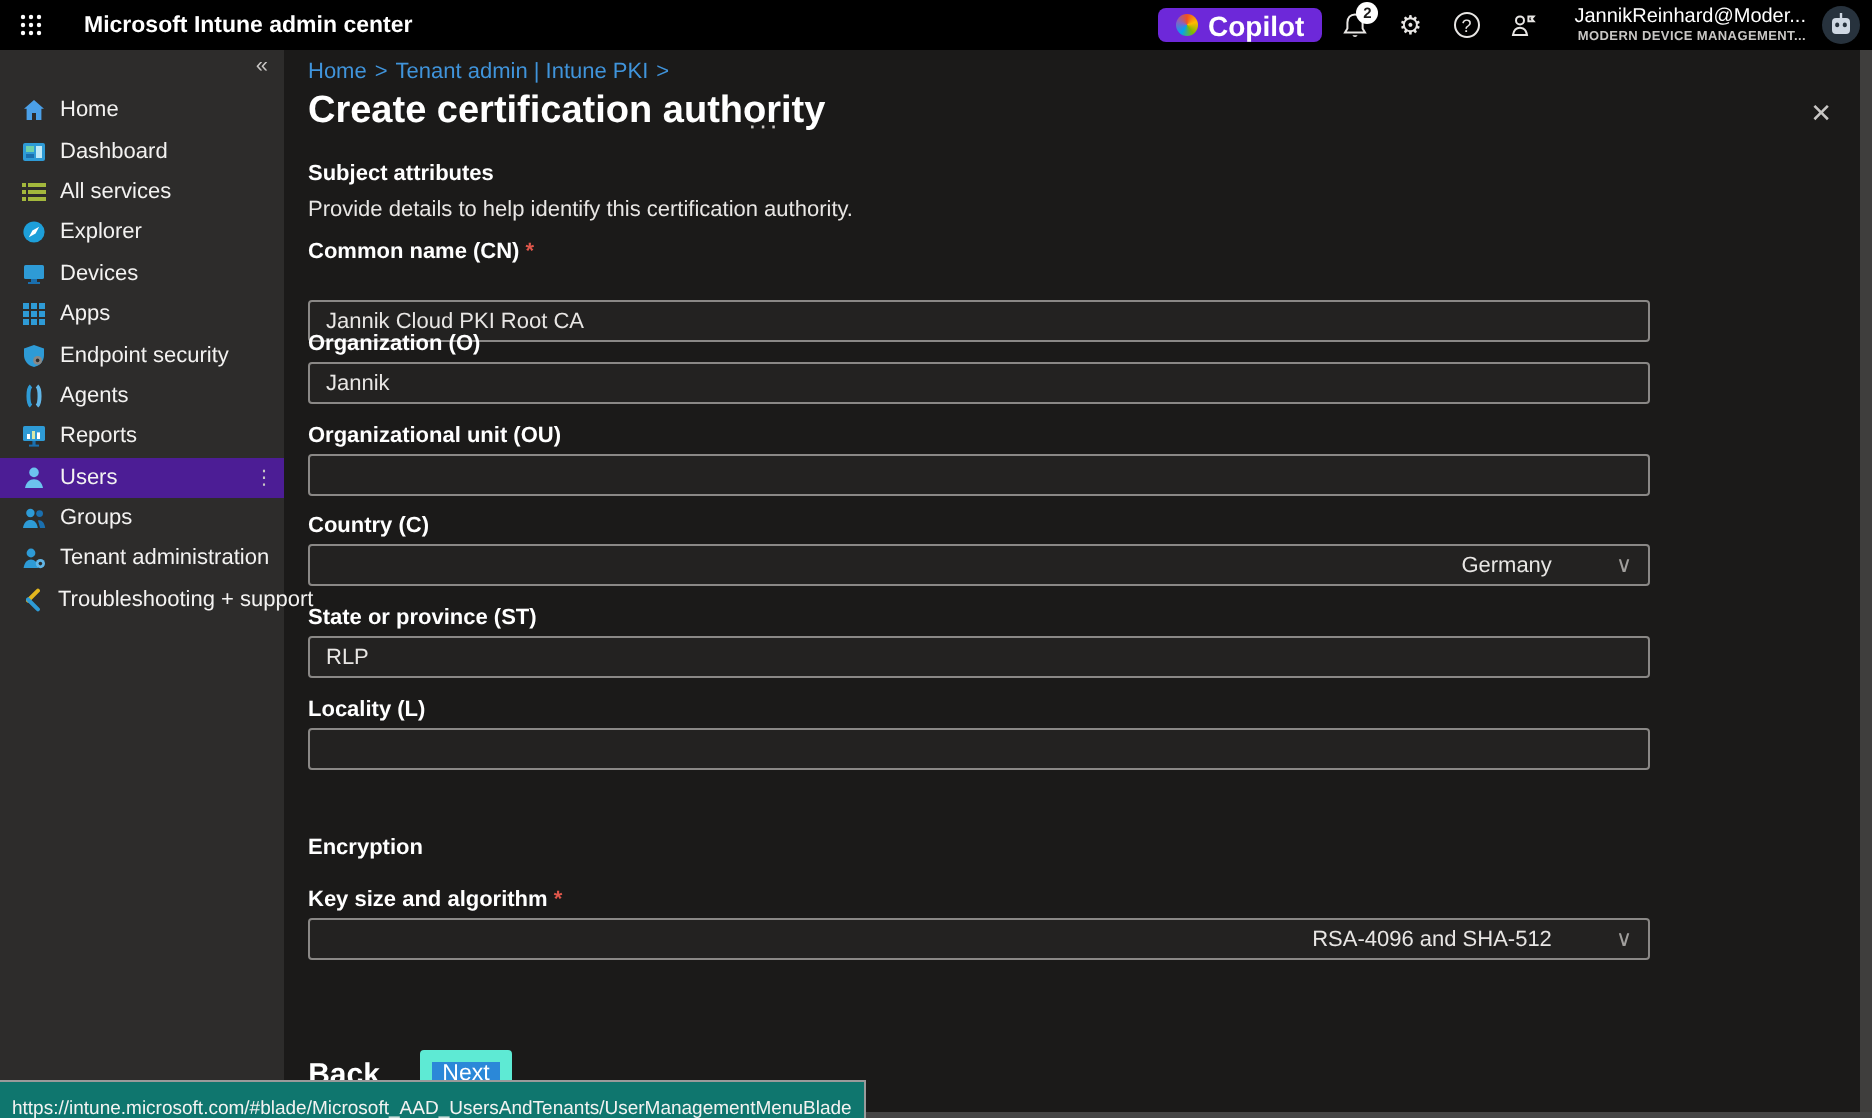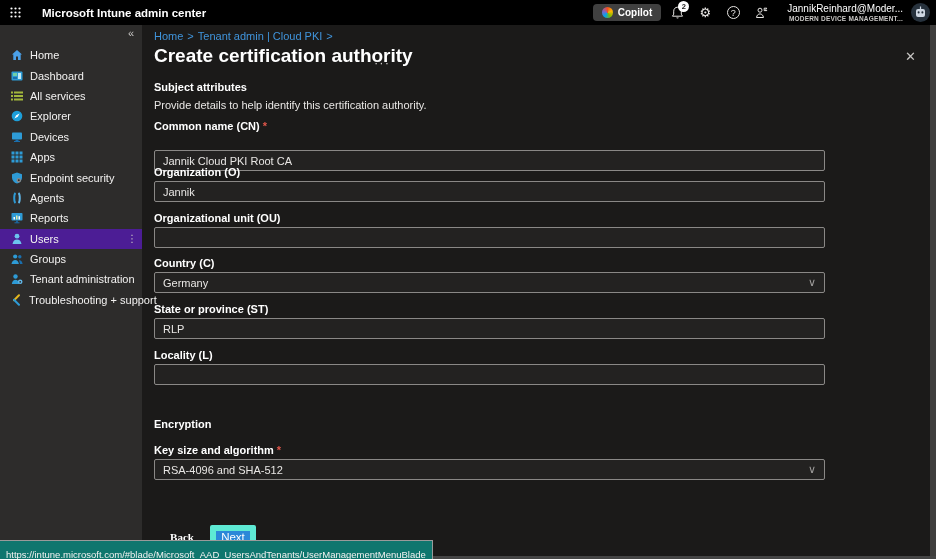--- a/index.html
+++ b/index.html
@@ -6,22 +6,22 @@
   html,body { width:936px; height:559px; overflow:hidden; background:#1b1a19;
     font-family:"Liberation Sans", sans-serif; color:#f3f2f1; }
 
   
   .topbar { position:absolute; left:0; top:0; width:936px; height:25px; background:#000;
     display:flex; align-items:center; z-index:30; }
   .waffle { width:30px; height:25px; display:flex; align-items:center; justify-content:center; cursor:pointer; }
   .waffle svg { display:block; }
   .product { font-size:11.5px; font-weight:bold; color:#fff; margin-left:12px; }
   .topbar-right { margin-left:auto; display:flex; align-items:center; gap:4px; padding-right:6px; }
-  .copilot-btn { display:flex; align-items:center; gap:5px; background:#404040; border:none; color:#fff;
-    font-family:inherit; font-size:10px; font-weight:bold; height:17px; padding:0 9px; border-radius:4px; cursor:pointer; }
+  .copilot-btn { display:flex; align-items:center; gap:5px; background:#6d28d9; border:none; color:#fff;
+    font-family:inherit; font-size:14px; font-weight:bold; height:17px; padding:0 9px; border-radius:4px; cursor:pointer; }
   .copilot-logo { width:11px; height:11px; border-radius:50%;
     background:conic-gradient(#f25022,#ffb900,#7fba00,#00a4ef,#8661c5,#f25022); }
   .tb-icon { position:relative; width:24px; height:25px; display:flex; align-items:center; justify-content:center;
     color:#e8e6e4; cursor:pointer; }
   .tb-icon .glyph { font-size:13px; line-height:1; }
   .help-circle { width:13px; height:13px; border:1px solid #e8e6e4; border-radius:50%; font-size:9px;
     display:flex; align-items:center; justify-content:center; }
   .badge { position:absolute; top:1px; right:0px; min-width:11px; height:11px; background:#fff; color:#1b1a19;
     border-radius:50%; font-size:7.5px; font-weight:bold; display:flex; align-items:center; justify-content:center; }
   .account { text-align:right; line-height:1.15; margin:0 4px 0 10px; cursor:pointer; }
@@ -51,25 +51,25 @@
   .close-x { position:absolute; right:20px; top:24px; color:#c8c6c4; font-size:13px; cursor:pointer; }
 
   .section-heading { position:absolute; left:12px; font-size:11px; font-weight:bold; color:#fff; }
   .section-desc { position:absolute; left:12px; font-size:11px; color:#e8e6e4; }
 
   .field-label { position:absolute; left:12px; font-size:11px; font-weight:bold; color:#fff; }
   .req { color:#e0574b; margin-left:3px; }
   .txt-input, .select-box { position:absolute; left:12px; width:671px; height:21px; background:#232221;
     border:1px solid #8a8886; border-radius:2px; color:#e8e6e4; font-family:inherit; font-size:11px;
     padding:0 8px; }
-  .select-box { display:flex; align-items:center; justify-content:space-between; cursor:pointer; }
+  .select-box { display:flex; align-items:center; justify-content:flex-end; cursor:pointer;gap:32px; }
   .select-box .chev { color:#a19f9d; }
 
-  .btn-back { position:absolute; left:14px; top:500px; width:52px; height:24px; background:transparent;
-    border:none; color:#fff; font-family:Liberation Serif, serif; font-size:11px; font-weight:bold; cursor:pointer; }
+  .btn-back { position:absolute; left:4px; top:500px; width:52px; height:24px; background:transparent;
+    border:none; color:#fff; font-family:Liberation Sans, sans-serif; font-size:15px; font-weight:bold; cursor:pointer; }
   .btn-next { position:absolute; left:68px; top:500px; width:46px; height:24px; background:#2b88d8;
     border:6px solid #5eead4; border-radius:2px; color:#fff; font-family:inherit; font-size:11.5px; cursor:pointer; }
 
   
   .statusbar { position:absolute; left:0; top:540px; height:28px; background:#0f766e; color:#f3f2f1;
     font-size:9.5px; display:flex; align-items:center; padding:0 6px; border:1px solid #9a9a9a;
     border-left:none; z-index:40; white-space:nowrap; }
   .bottom-strip { position:absolute; left:0; bottom:0; width:936px; height:3px; background:#454545; z-index:35; }
   .scrollbar { position:absolute; right:0; top:25px; bottom:3px; width:6px; background:#262626; z-index:20; }
   .scroll-thumb { position:absolute; top:0; bottom:0; width:6px; background:#3f3e3d; }
@@ -280,21 +280,21 @@
             <rect x="5.2" y="4" width="2" height="9" rx="1" transform="rotate(-45 6 8)" fill="#2e9bd6"></rect>
           </svg>
         </span>
         <span class="nav-label">Troubleshooting + support</span>
       </div>
     </div>
 </div>
 
 <div class="content">
   <div class="breadcrumb">
-    <a>Home</a><span class="bc-sep">&gt;</span><a>Tenant admin | Cloud PKI</a><span class="bc-sep">&gt;</span>
+    <a>Home</a><span class="bc-sep">&gt;</span><a>Tenant admin | Intune PKI</a><span class="bc-sep">&gt;</span>
   </div>
   <div class="page-title">Create certification authority</div>
   <div class="title-more">···</div>
   <div class="close-x">✕</div>
 
   <div class="section-heading" style="top:56px">Subject attributes</div>
   <div class="section-desc" style="top:74px">Provide details to help identify this certification authority.</div>
 
   <div class="field-label" style="top:95px">
     <span>Common name (CN)</span><span class="req">*</span>

